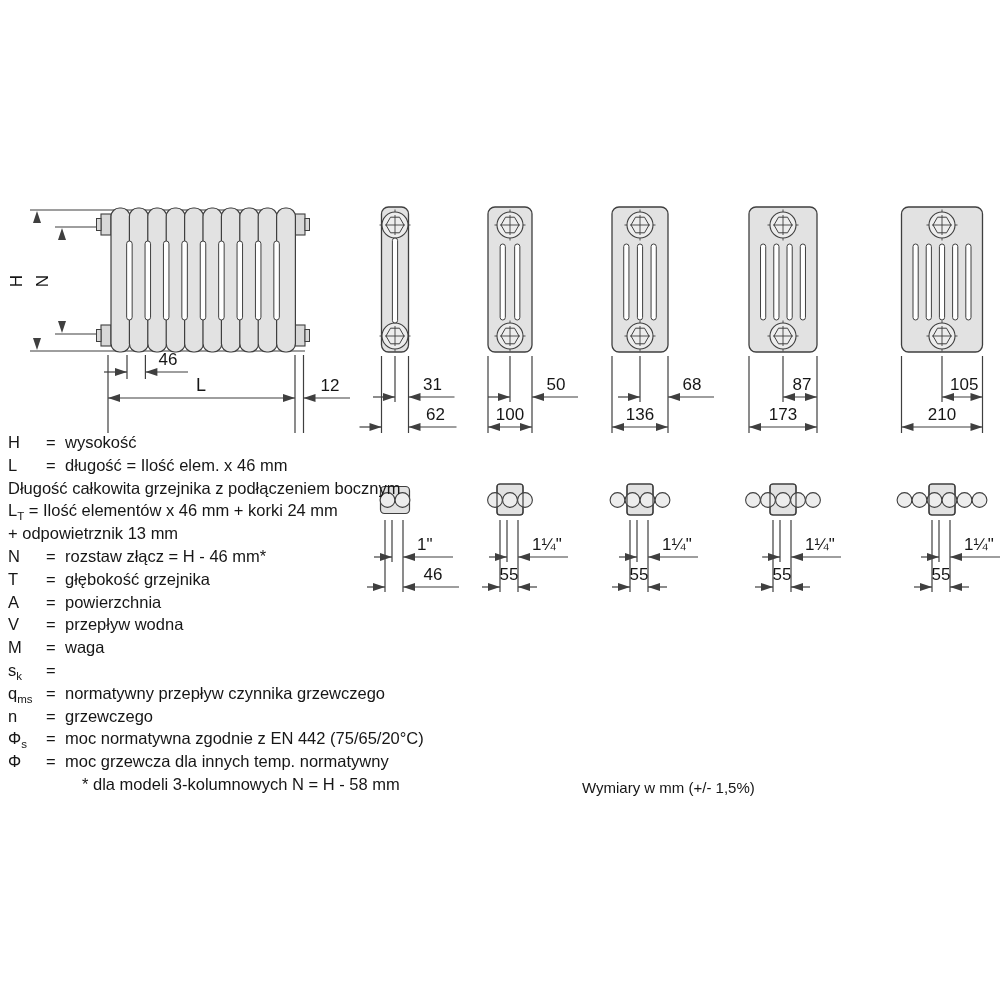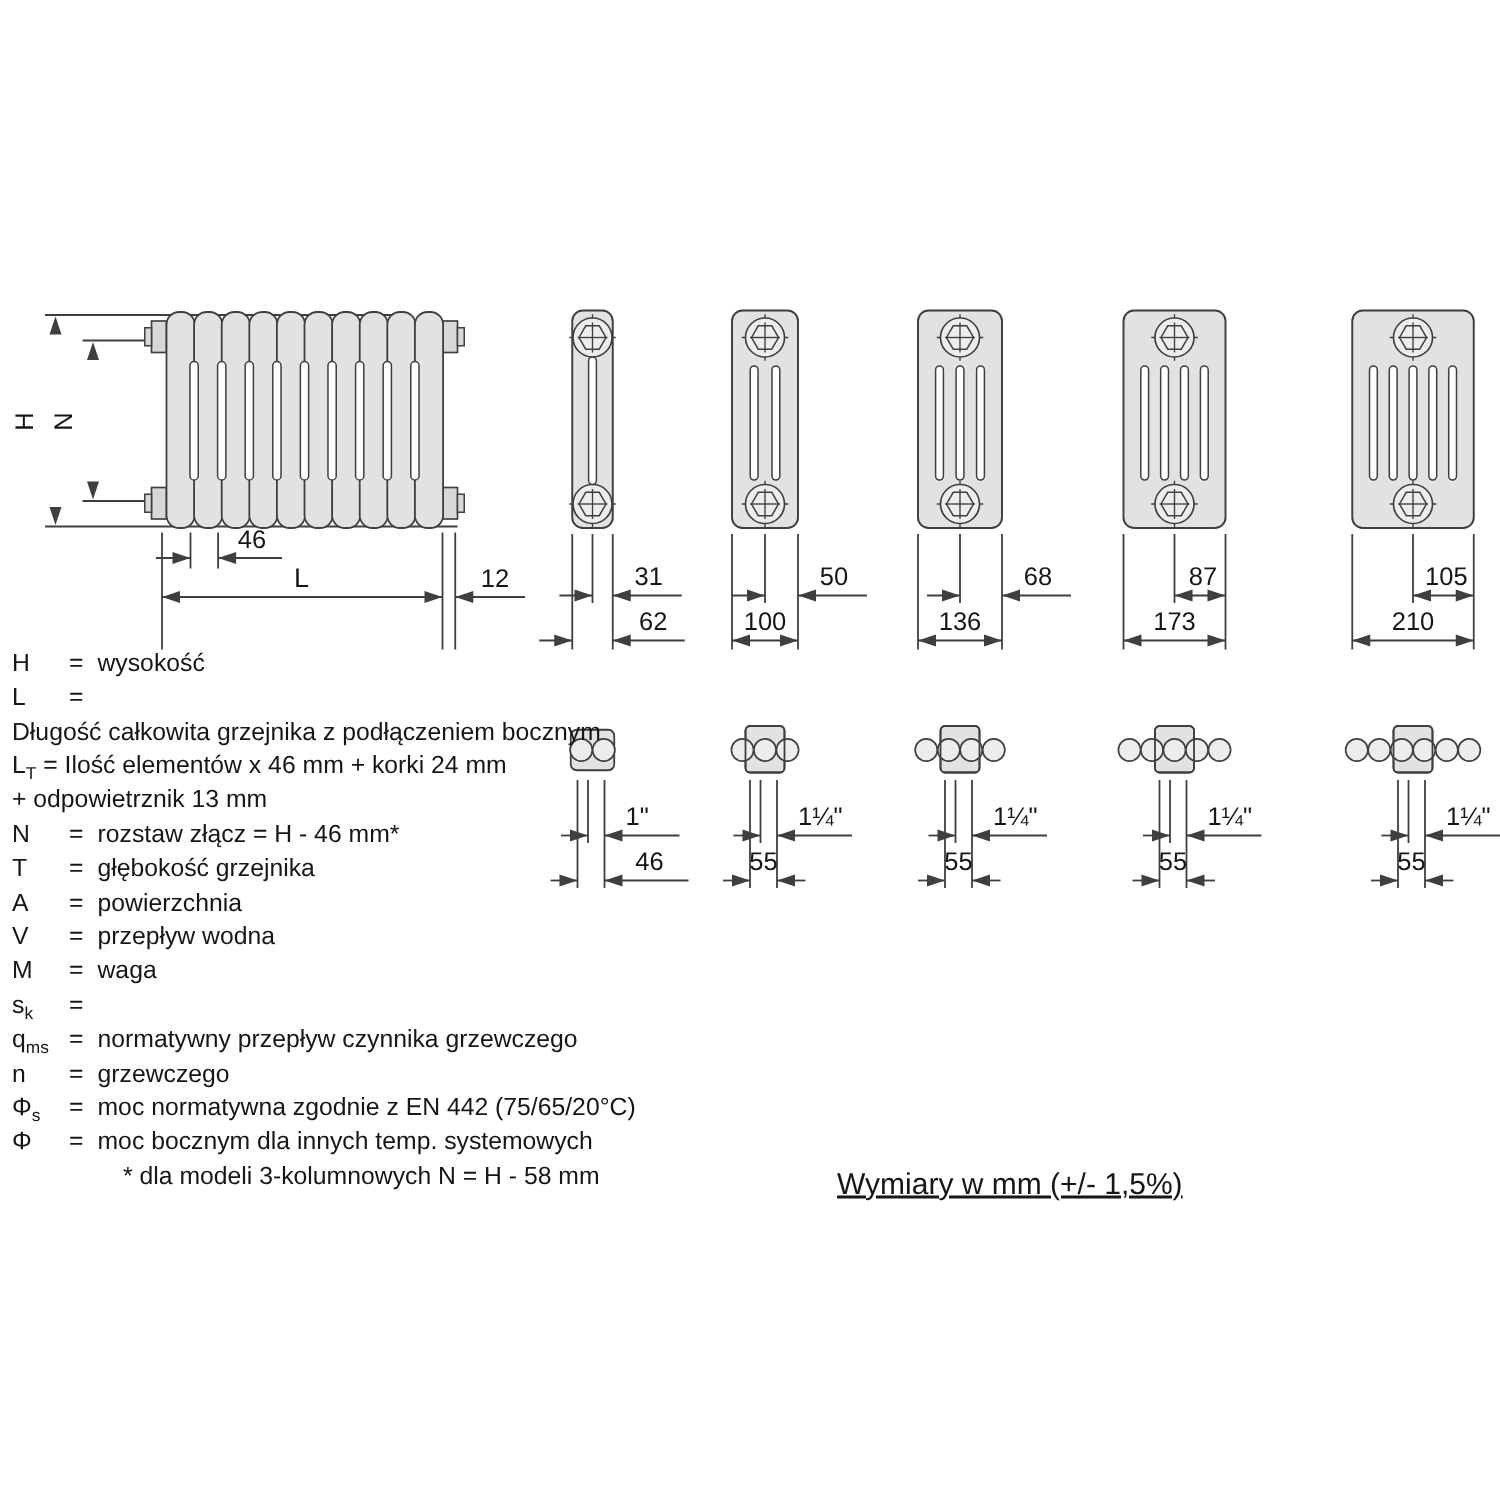--- a/index.html
+++ b/index.html
@@ -5,21 +5,21 @@
   html,body{margin:0;padding:0;background:#fff;}
   body{width:1000px;height:1000px;position:relative;font-family:"Liberation Sans",sans-serif;color:#161616;}
   #diagram{position:absolute;left:0;top:0;}
   #diagram text{font-family:"Liberation Sans",sans-serif;}
   .legend{position:absolute;left:8px;top:431px;font-size:16.5px;line-height:22.8px;white-space:nowrap;}
   .lrow{display:flex;}
   .sym{width:38px;}
   .eq{width:19px;}
   sub{font-size:11.5px;line-height:0;}
   .footnote{padding-left:74px;}
-  .note{position:absolute;left:558px;top:779px;font-size:20px;white-space:nowrap;text-decoration:underline;}
+  .note{position:absolute;left:582px;top:779px;font-size:15px;white-space:nowrap;}
 </style>
 </head>
 <body>
 
 <svg id="diagram" width="1000" height="620" viewBox="0 0 1000 620">
     <g>
       <line x1="30" y1="210" x2="262" y2="210" stroke="#3f3f3f" stroke-width="1.2"></line>
       <line x1="55" y1="227" x2="250" y2="227" stroke="#3f3f3f" stroke-width="1.2"></line>
       <line x1="55" y1="334" x2="140" y2="334" stroke="#3f3f3f" stroke-width="1.2"></line>
       <line x1="30" y1="351" x2="305" y2="351" stroke="#3f3f3f" stroke-width="1.2"></line>
@@ -331,20 +331,21 @@
 
 <div class="legend">
   <div class="lrow">
     <span class="sym">H</span>
       <span class="eq">=</span>
       <span>wysokość</span>
   </div>
   <div class="lrow">
     <span class="sym">L</span>
       <span class="eq">=</span>
+      <span>długość = Ilość elem. x 46 mm</span>
   </div>
   <div class="free">Długość całkowita grzejnika z podłączeniem bocznym</div>
   <div class="free"><span>L</span><sub>T</sub><span> = Ilość elementów x 46 mm + korki 24 mm</span></div>
   <div class="free">+ odpowietrznik 13 mm</div>
   <div class="lrow">
     <span class="sym">N</span>
       <span class="eq">=</span>
       <span>rozstaw złącz = H - 46 mm*</span>
   </div>
   <div class="lrow">
@@ -382,18 +383,18 @@
       <span>grzewczego</span>
   </div>
   <div class="lrow">
     <span class="sym"><span>Φ</span><sub>s</sub></span>
       <span class="eq">=</span>
       <span>moc normatywna zgodnie z EN 442 (75/65/20°C)</span>
   </div>
   <div class="lrow">
     <span class="sym">Φ</span>
       <span class="eq">=</span>
-      <span>moc bocznym dla innych temp. systemowych</span>
+      <span>moc grzewcza dla innych temp. normatywny</span>
   </div>
   <div class="footnote">* dla modeli 3-kolumnowych N = H - 58 mm</div>
 </div>
 
 <div class="note">Wymiary w mm (+/- 1,5%)</div>
 
 </body></html>

